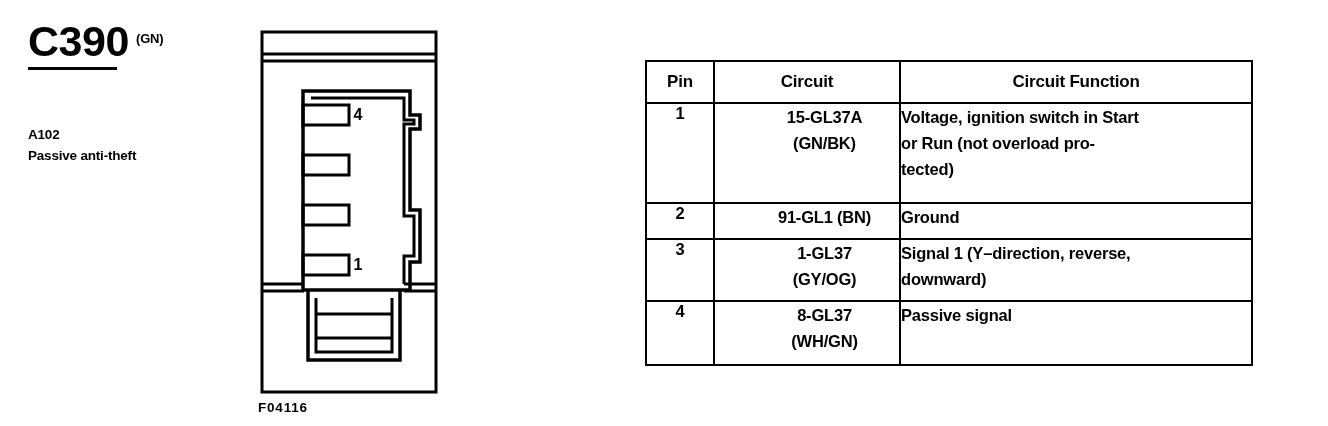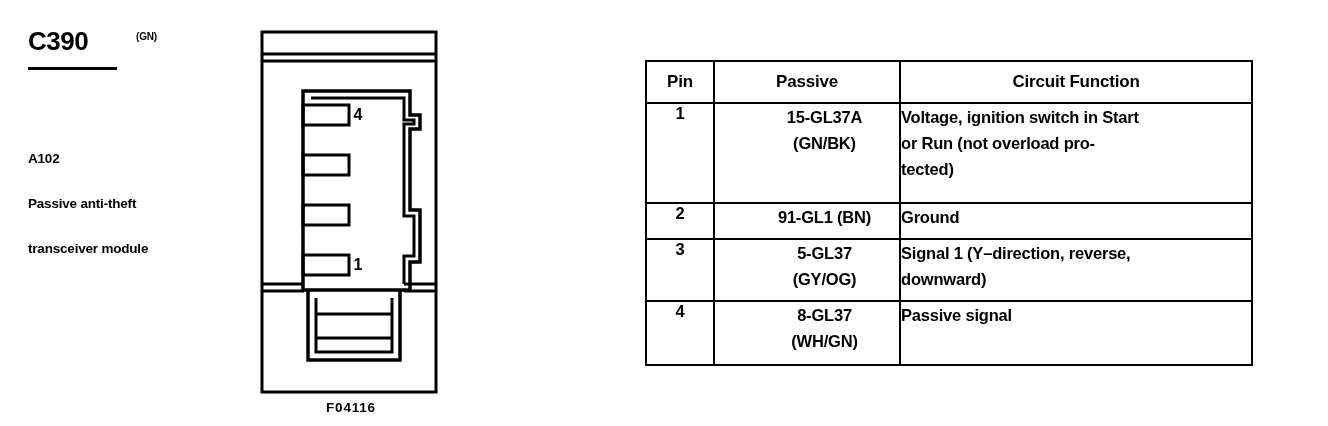--- a/index.html
+++ b/index.html
@@ -24,30 +24,30 @@
     width: 215px;
   }
   #conn-code-row {
     position: relative;
     height: 42px;
   }
   #conn-code {
     position: absolute;
     left: 0;
     top: 0;
-    font-size: 26px;
+    font-size: 43px;
     font-weight: bold;
     letter-spacing: -0.5px;
     line-height: 38px;
   }
   #conn-color {
     position: absolute;
     left: 108px;
     top: 9px;
-    font-size: 10px;
+    font-size: 13px;
     font-weight: bold;
     letter-spacing: -0.2px;
   }
   #code-rule {
     position: absolute;
     left: 0;
     top: 45px;
     width: 89px;
     height: 3px;
     background: #000;
@@ -63,37 +63,37 @@
   }
   #desc-block {
     position: absolute;
     left: 0;
     top: 102px;
     font-size: 13.5px;
     font-weight: bold;
     line-height: 21px;
     letter-spacing: -0.2px;
   }
-  #desc-block div { white-space: nowrap; margin-top: 24px; }
+  #desc-block div { white-space: nowrap; }
 
   
   #connector-figure {
     position: absolute;
     left: 258px;
     top: 28px;
     width: 190px;
     height: 395px;
   }
   #connector-svg { display: block; }
   #connector-ref {
     position: absolute;
     left: 0;
     top: 372px;
     width: 186px;
-    text-align: center;
+    text-align: left;
     font-size: 13.5px;
     font-weight: bold;
     letter-spacing: 0.8px;
   }
 
   
   #pin-table-wrap {
     position: absolute;
     left: 645px;
     top: 60px;
@@ -149,21 +149,20 @@
 
 <div id="id-block">
   <div id="conn-code-row">
     <span id="conn-code">C390</span>
     <span id="conn-color">(GN)</span>
   </div>
   <div id="code-rule"></div>
   <div id="desc-block">
     <div>A102</div>
     <div>Passive anti-theft</div>
-    <div>transceiver module</div>
   </div>
 </div>
 
 <div id="connector-figure">
   <svg id="connector-svg" width="190" height="372" viewBox="0 0 190 372">
 
     <rect x="4" y="4" width="174" height="360" fill="none" stroke="#000" stroke-width="3"></rect>
 
     <line x1="4" y1="26" x2="178" y2="26" stroke="#000" stroke-width="3"></line>
     <line x1="4" y1="33" x2="178" y2="33" stroke="#000" stroke-width="3"></line>
@@ -218,21 +217,21 @@
 <div id="pin-table-wrap">
   <table class="pin-table">
     <colgroup>
       <col class="c-pin">
         <col class="c-ckt">
         <col class="c-fn">
     </colgroup>
     <thead>
       <tr>
         <th>Pin</th>
-        <th>Passive</th>
+        <th>Circuit</th>
         <th>Circuit Function</th>
       </tr>
     </thead>
     <tbody>
       <tr class="r1">
         <td class="pin-cell">1</td>
         <td class="ckt-cell">
           <span class="ckt-line2">15-GL37A</span>
           <span class="ckt-line2">(GN/BK)</span>
         </td>
@@ -247,21 +246,21 @@
         <td class="ckt-cell">
           <span class="ckt-line2">91-GL1 (BN)</span>
         </td>
         <td class="fn-cell">
           <span class="fn-line">Ground</span>
         </td>
       </tr>
       <tr class="r3">
         <td class="pin-cell">3</td>
         <td class="ckt-cell">
-          <span class="ckt-line2">5-GL37</span>
+          <span class="ckt-line2">1-GL37</span>
           <span class="ckt-line2">(GY/OG)</span>
         </td>
         <td class="fn-cell">
           <span class="fn-line">Signal 1 (Y–direction, reverse,</span>
           <span class="fn-line">downward)</span>
         </td>
       </tr>
       <tr class="r4">
         <td class="pin-cell">4</td>
         <td class="ckt-cell">

